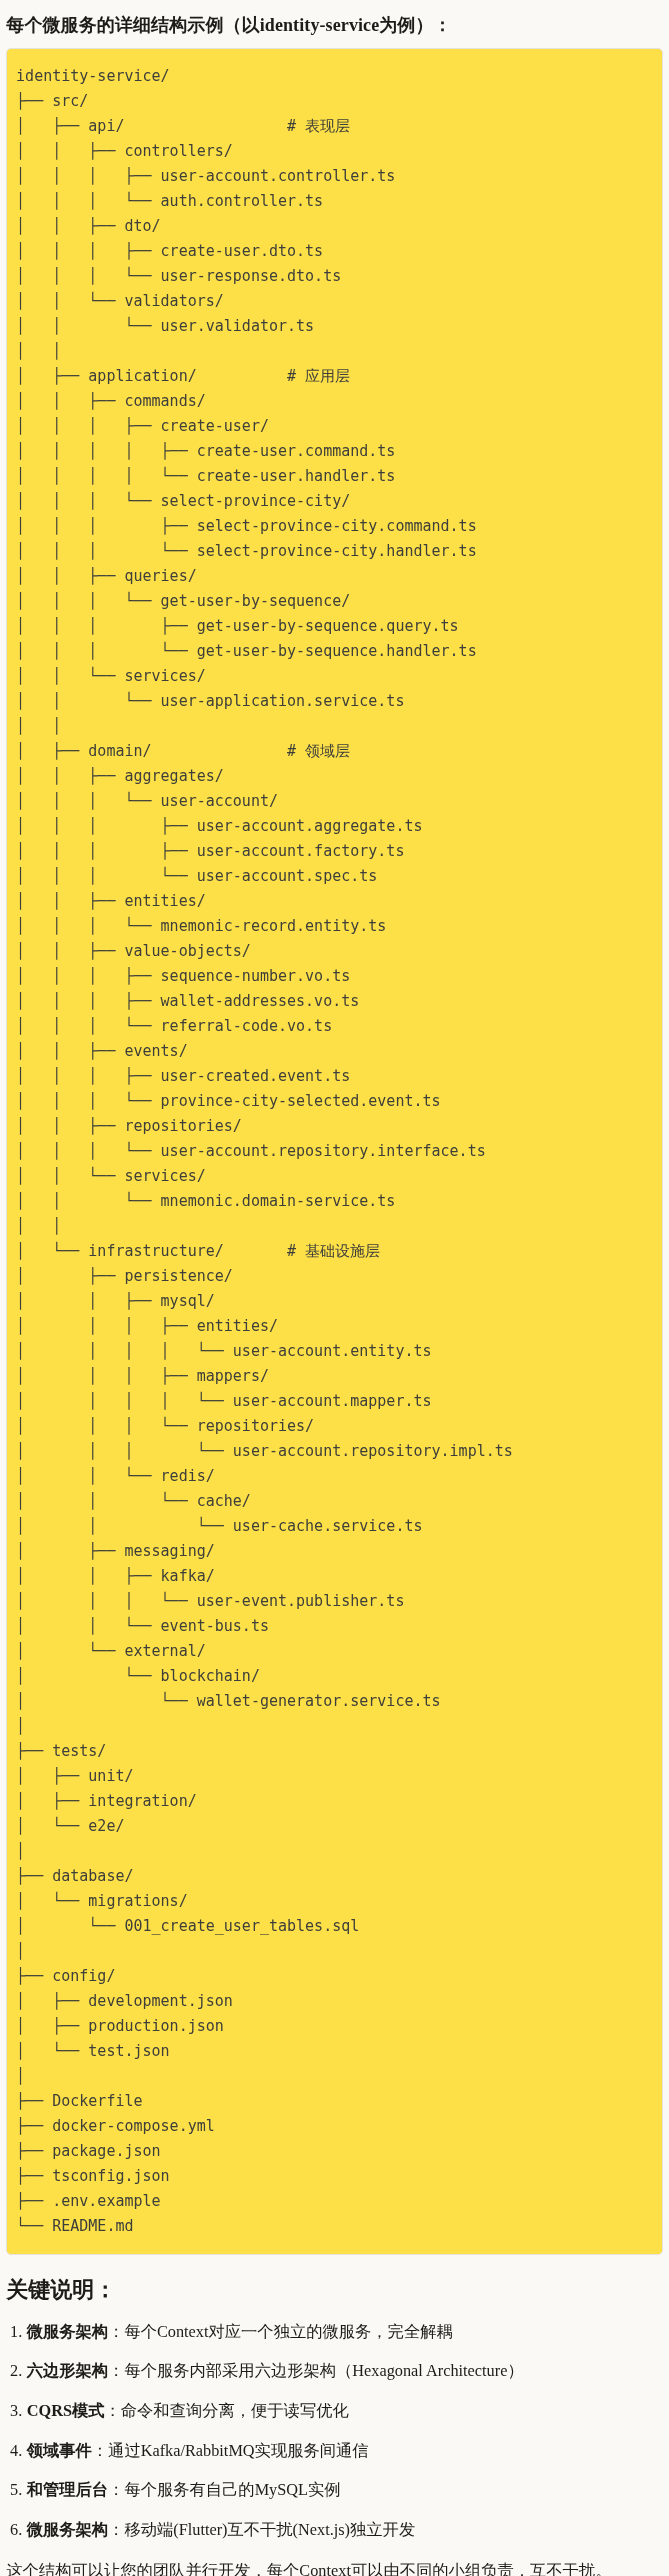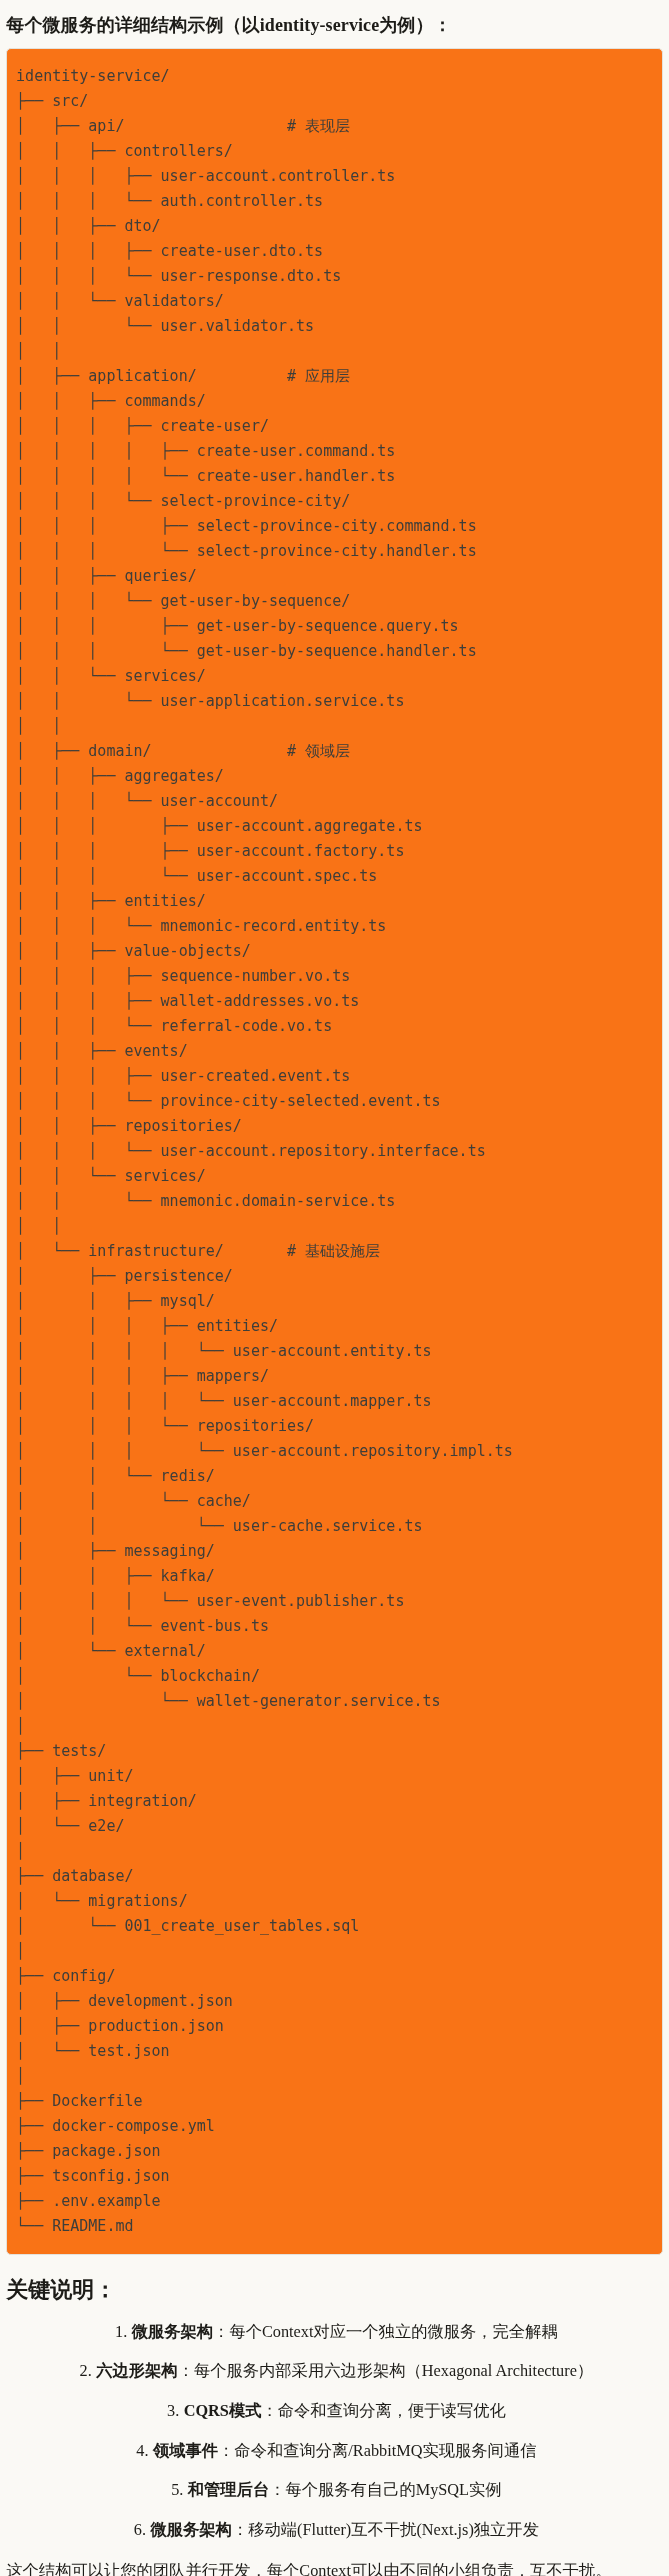--- a/index.html
+++ b/index.html
@@ -18,21 +18,21 @@
     color: #1D1C18;
   }
   .doc-title {
     font-size: 18px;
     font-weight: 700;
     margin: 3.8px 0 11.3px 0;
     letter-spacing: 0.1px;
   }
   .code-block {
     box-sizing: border-box;
-    background: #f97316;
+    background: #fde047;
     border: 0.6px solid #E4E2DB;
     border-radius: 5px;
     padding: 15px 8.8px;
   }
   .tree-pre {
     margin: 0;
     font-family: "DejaVu Sans Mono", monospace;
     font-size: 15px;
     line-height: 25px;
     color: #3E3E3A;
@@ -45,21 +45,20 @@
   }
   .notes-list {
     margin-top: 15px;
     padding-left: 3.8px;
   }
   .note-item {
     font-size: 16.3px;
     line-height: 24px;
     margin-bottom: 15.6px;
     white-space: nowrap;
-    text-align: center;
   }
   .note-num {
     margin-right: 4.4px;
   }
   .note-term {
     font-weight: 700;
   }
   .footer-para {
     font-size: 16.3px;
     line-height: 24px;
@@ -173,21 +172,21 @@
 
   <div class="note-item">
     <span class="note-num">2.</span><span class="note-term">六边形架构</span><span class="note-desc">：每个服务内部采用六边形架构（Hexagonal Architecture）</span>
   </div>
 
   <div class="note-item">
     <span class="note-num">3.</span><span class="note-term">CQRS模式</span><span class="note-desc">：命令和查询分离，便于读写优化</span>
   </div>
 
   <div class="note-item">
-    <span class="note-num">4.</span><span class="note-term">领域事件</span><span class="note-desc">：命令和查询分离/RabbitMQ实现服务间通信</span>
+    <span class="note-num">4.</span><span class="note-term">领域事件</span><span class="note-desc">：通过Kafka/RabbitMQ实现服务间通信</span>
   </div>
 
   <div class="note-item">
     <span class="note-num">5.</span><span class="note-term">和管理后台</span><span class="note-desc">：每个服务有自己的MySQL实例</span>
   </div>
 
   <div class="note-item">
     <span class="note-num">6.</span><span class="note-term">微服务架构</span><span class="note-desc">：移动端(Flutter)互不干扰(Next.js)独立开发</span>
   </div>
 </div>

